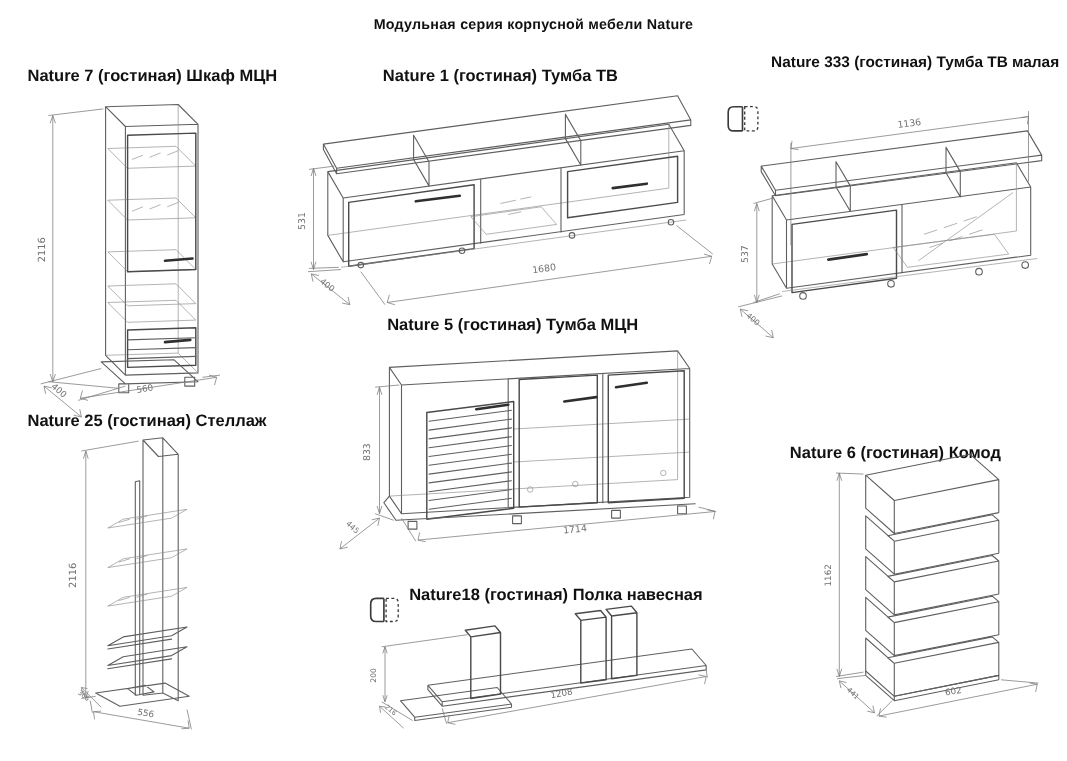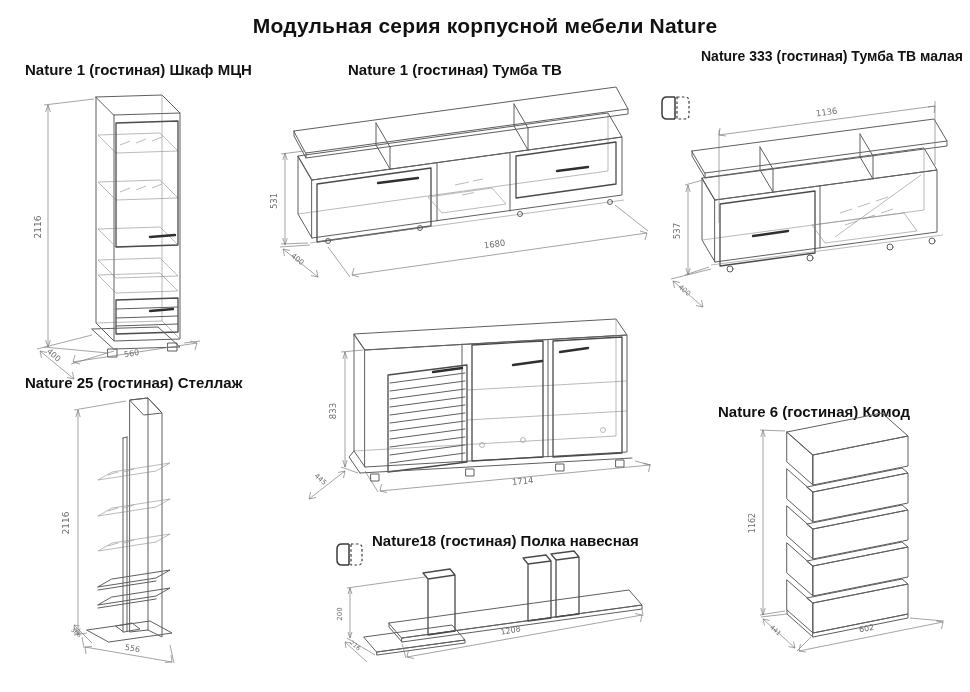--- a/index.html
+++ b/index.html
@@ -1,38 +1,38 @@
 <!DOCTYPE html>
 <html><head>
 <meta charset="utf-8">
 <style>
   html,body{margin:0;padding:0;background:#fff;}
   .canvas{position:relative;width:970px;height:692px;background:#ffffff;overflow:hidden;
           font-family:"Liberation Sans","DejaVu Sans",sans-serif;}
   .title{position:absolute;left:0;top:14px;width:100%;text-align:center;
-         font-size:21px;font-weight:bold;color:#111;letter-spacing:.2px;}
+         font-size:13px;font-weight:bold;color:#111;letter-spacing:.2px;}
   .item-label{position:absolute;font-size:15px;font-weight:bold;color:#111;white-space:nowrap;}
   svg{position:absolute;}
   .ln{stroke:#5f5f5f;stroke-width:1;fill:none;stroke-linejoin:round;stroke-linecap:round;}
   .md{stroke:#4a4a4a;stroke-width:1.3;fill:none;stroke-linejoin:round;}
   .tn{stroke:#8c8c8c;stroke-width:.6;fill:none;}
   .bd{stroke:#2f2f2f;stroke-width:2.4;fill:none;stroke-linecap:round;}
   .dm{stroke:#7d7d7d;stroke-width:.7;fill:none;}
   .ic{stroke:#3a3a3a;stroke-width:1.5;fill:none;}
   .icd{stroke:#3a3a3a;stroke-width:1.2;fill:none;stroke-dasharray:2.6 2.2;}
   text.dt{fill:#6f6f6f;font-family:"DejaVu Sans",sans-serif;}
 </style>
 </head>
 <body>
 
 <div class="canvas">
 
   <div class="title">Модульная серия корпусной мебели Nature</div>
 
-  <div class="item-label" style="left:25px;top:61px;">Nature  1 (гостиная) Шкаф МЦН</div>
+  <div class="item-label" style="left:25px;top:61px;">Nature  7 (гостиная) Шкаф МЦН</div>
   <svg style="left:20px;top:85px;" width="220" height="300" viewBox="0 0 220 300">
     <g>
       <path class="ln" d="M76 12 L142 10 L160 28 L94 30 Z M76 12 L76 238 L94 256 L94 30 M94 256 L160 254 L160 28"></path>
       <path class="tn" d="M142 10 L142 236 M76 238 L142 236 L160 254"></path>
       <path class="tn" d="M96 68 L158 66 L140 48 L78 50 Z M96 115 L158 113 L140 95 L78 97 Z M96 162 L158 160 L140 142 L78 144 Z M96 193 L158 191 L140 173 L78 175 Z M96 208 L158 206 L140 188 L78 190 Z"></path>
       <path class="tn" d="M100 60 l10 -4 M116 58 l10 -4 M132 56 l10 -4 M100 107 l10 -4 M116 105 l10 -4 M132 103 l10 -4"></path>
       <path class="md" d="M96 38 L158 36 L158 160 L96 162 Z"></path>
       <path class="bd" d="M130 152 L155 150"></path>
       <path class="md" d="M96 215 L158 213 L158 247 L96 249 Z"></path>
       <path class="ln" d="M96 224 L158 222 M96 233 L158 231 M96 241 L158 239"></path>
@@ -122,20 +122,21 @@
     <g>
       <path class="dm" d="M48 25 V250 M48 25 l2.2 7 M48 25 l-2.2 7 M48 250 l2.2 -7 M48 250 l-2.2 -7 M96 16 L44 25 M57 248 L44 250"></path>
       <path class="dm" d="M55 262 L142 277 M55 262 l7 -0.5 M55 262 l1 7 M142 277 l-7 0.5 M142 277 l-1 -7 M52 252 L54 263 M140 260 L144 278"></path>
       <path class="dm" d="M44 240 L62 258 M44 240 l5.5 1 M44 240 l1 5.5"></path>
       <text class="dt" x="39" y="138" font-size="9" text-anchor="middle" transform="rotate(-90 39 138)">2116</text>
       <text class="dt" x="102" y="266" font-size="8" text-anchor="middle" transform="rotate(10 102 266)">556</text>
       <text class="dt" x="45" y="249" font-size="6" text-anchor="middle" transform="rotate(38 45 249)">365</text>
     </g>
   </svg>
 
+  <div class="item-label" style="left:352px;top:287px;">Nature 5 (гостиная) Тумба МЦН</div>
   <svg style="left:295px;top:295px;" width="370" height="210" viewBox="0 0 370 210">
     <g>
       <path class="ln" d="M70 55 L332 40 L332 157 L70 172 Z M70 55 L332 40 L321 24 L59 39 Z M70 55 L59 39 L59 156 L70 172"></path>
       <path class="tn" d="M321 24 V141 M59 156 L321 141 M172 95 L332 86 M172 125 L332 116"></path>
       <path class="ln" d="M167 49 V166 M253 45 V162"></path>
       <path class="md" d="M93 80 L172 70 L172 167 L93 177 Z"></path>
       <path class="ln" stroke-width=".8" d="M95 88 L170 78 M95 96 L170 86 M95 104 L170 94 M95 112 L170 102 M95 120 L170 110 M95 128 L170 118 M95 136 L170 126 M95 144 L170 134 M95 152 L170 142 M95 160 L170 150 M95 168 L170 158"></path>
       <path class="bd" d="M138 77 L167 73"></path>
       <path class="md" d="M177 50 L248 46 L248 162 L177 166 Z"></path>
       <path class="bd" d="M218 70 L247 66"></path>

